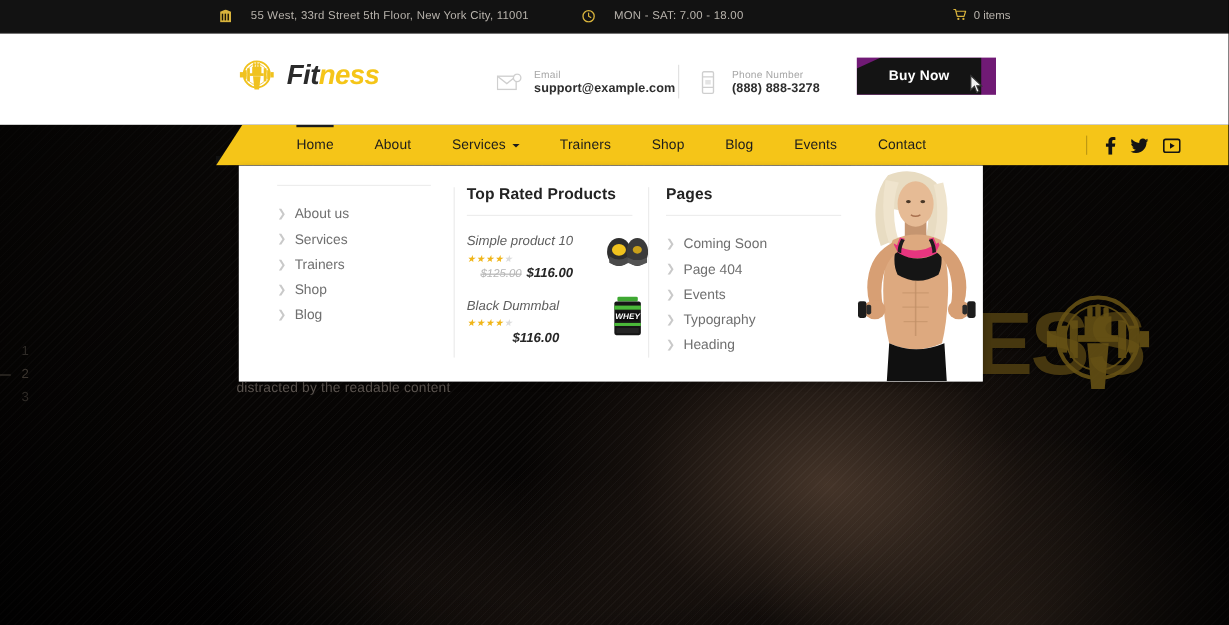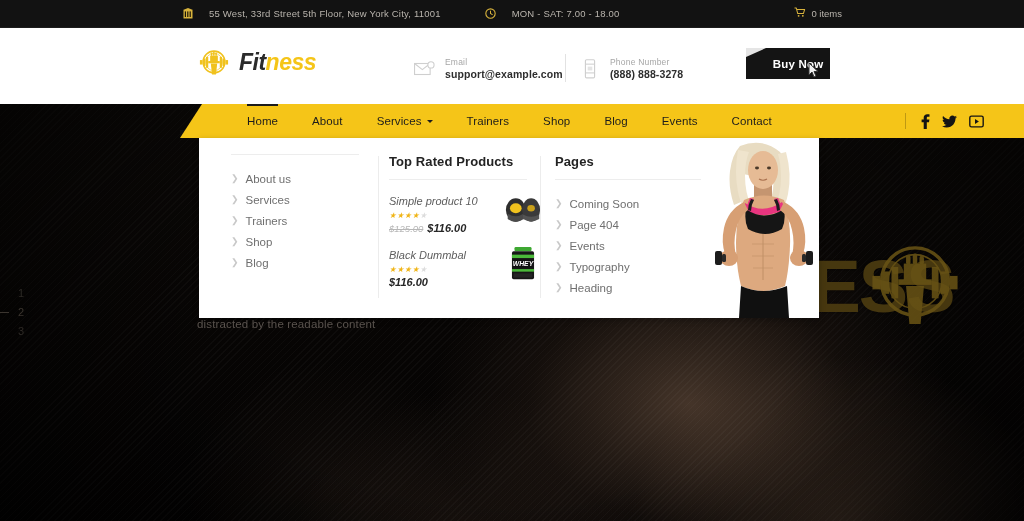--- a/index.html
+++ b/index.html
@@ -81,22 +81,22 @@
 
   .contact-block { position:absolute; display:flex; align-items:center; gap:9px; top:24px; }
   .contact-block.email { left:232px; }
   .contact-block.phone { left:397px; }
   .cb-icon { width:22px; height:22px; color:#c9c9c9; display:flex; align-items:center; justify-content:center; }
   .cb-label { font-size:8.5px; color:#a6a6a6; line-height:12px; letter-spacing:.2px; }
   .cb-value { font-size:10.5px; color:#2e2e2e; font-weight:bold; line-height:13px; letter-spacing:.1px; }
   .vdivider { position:absolute; left:383px; top:22px; width:1px; height:28px; background:#e2e2e2; }
 
   .buy-btn {
-    position:absolute; right:12px; top:16px; width:84px; height:31px;
-    background:#e5e5e5; display:flex; align-items:center; justify-content:center;
+    position:absolute; right:12px; top:16px; width:116px; height:31px;
+    background:#701a75; display:flex; align-items:center; justify-content:center;
     cursor:pointer; overflow:hidden;
   }
   .buy-btn .inner {
     position:absolute; left:0; top:0; width:104px; height:31px;
     background:#141414;
     clip-path:polygon(20px 0, 100% 0, 100% 100%, 0 100%, 0 9px);
     display:flex; align-items:center; justify-content:center;
   }
   .buy-btn .lbl { position:relative; color:#fff; font-size:11.5px; font-weight:bold; letter-spacing:.2px; z-index:2; }
 
@@ -146,21 +146,21 @@
 
   .lnk { display:flex; align-items:center; gap:7px; font-size:11.5px; color:#6f6f6f; padding:4.5px 0; cursor:pointer; }
   .lnk .chev { color:#c9c9c9; font-size:9px; line-height:9px; }
 
   .prod { display:flex; justify-content:space-between; gap:6px; margin-bottom:13px;font-style:italic; }
   .prod-l { padding-top:1px; }
   .prod-name { font-size:11px; color:#5d5d5d; line-height:14px; }
   .stars { font-size:8px; letter-spacing:.5px; line-height:11px; margin:2px 0 1px; }
   .stars .on { color:#f0b518; }
   .stars .off { color:#dcdcdc; }
-  .prod-price { font-size:11px; color:#262626; font-weight:bold; }
+  .prod-price { font-size:11px; color:#262626; font-weight:bold;text-align:right; }
   .prod-price .old { color:#b7b7b7; font-weight:normal; text-decoration:line-through; font-size:9.5px; margin-right:4px; }
   .prod-thumb { width:36px; height:34px; flex:0 0 auto; }
 
   .model-photo { position:absolute; left:0; top:0; width:100%; height:100%; }
 </style>
 </head>
 <body>
 
 <div class="page">
 

